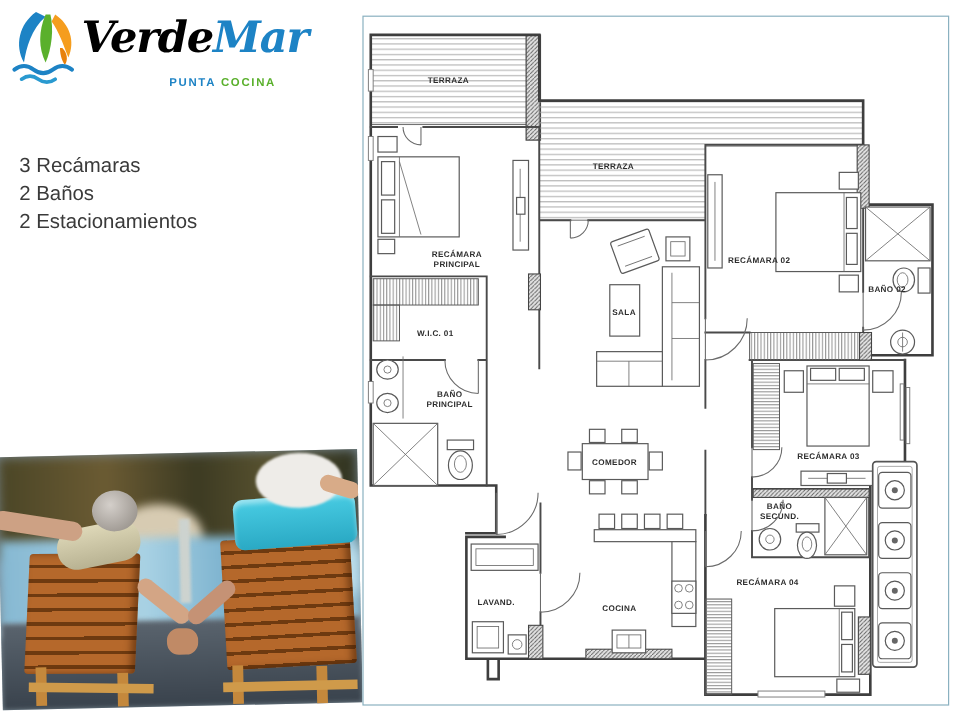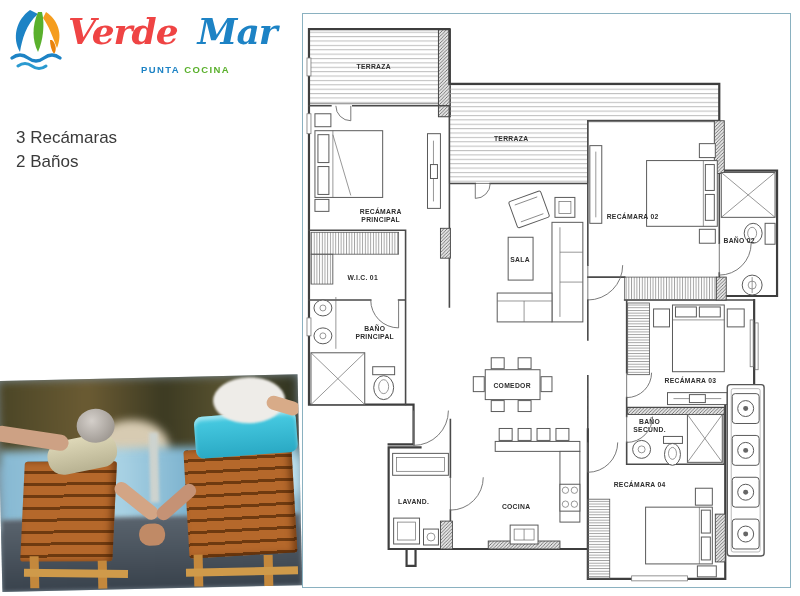--- a/index.html
+++ b/index.html
@@ -3,22 +3,22 @@
 <meta charset="utf-8">
 <style>
   html,body{margin:0;padding:0;background:#fff;}
   .page{position:relative;width:800px;height:596px;background:#fff;overflow:hidden;
         font-family:"Liberation Sans",sans-serif;}
   
   .logo{position:absolute;left:8px;top:4px;width:240px;height:80px;}
   .logo-icon{position:absolute;left:0;top:2px;}
   .logo-script{position:absolute;left:60px;top:6px;font-family:"DejaVu Serif",serif;
         font-style:italic;font-weight:bold;font-size:36px;letter-spacing:-1px;white-space:nowrap;}
-  .logo-verde{color:#ef4444;}
-  .logo-mar{color:#1d83c5;margin-left:20px;}
+  .logo-verde{color:#000000;}
+  .logo-mar{color:#1d83c5;}
   .tagline{position:absolute;left:0;top:60px;width:222px;text-align:right;
         font-size:9.5px;font-weight:bold;letter-spacing:1.4px;}
   .tag-punta{color:#1d83c5;}
   .tag-barco{color:#5ab02c;}
   .title{position:absolute;left:16px;top:88px;font-size:20px;font-weight:bold;
         color:#1b1b1b;letter-spacing:.4px;}
   .specs{position:absolute;left:16px;top:126px;font-size:17px;color:#3a3a3a;line-height:23.5px;}
   
   .photo{position:absolute;left:0;top:381px;width:300px;height:211px;overflow:hidden;
         transform:rotate(-1.3deg);transform-origin:0 50%;background:#7a8a94;}
@@ -84,20 +84,21 @@
       <path d="M10,60 Q17,55 24,60 T38,60" stroke="#2a9ad0" stroke-width="3" fill="none" stroke-linecap="round"></path>
     </svg>
     <div class="logo-script"><span class="logo-verde">Verde</span><span class="logo-mar">Mar</span></div>
     <div class="tagline"><span class="tag-punta">PUNTA</span>&nbsp;<span class="tag-barco">COCINA</span></div>
   </div>
 
 
   <div class="specs">
     <div>3 Recámaras</div>
     <div>2 Baños</div>
+    <div>2 Estacionamientos</div>
   </div>
 
   <div class="photo">
     <div class="ph-trees"></div>
     <div class="ph-umbrella"></div>
     <div class="ph-water"></div>
     <div class="ph-glint"></div>
     <div class="ph-edge"></div>
     <div class="ph-deck"></div>
     <div class="ph-post"></div>

